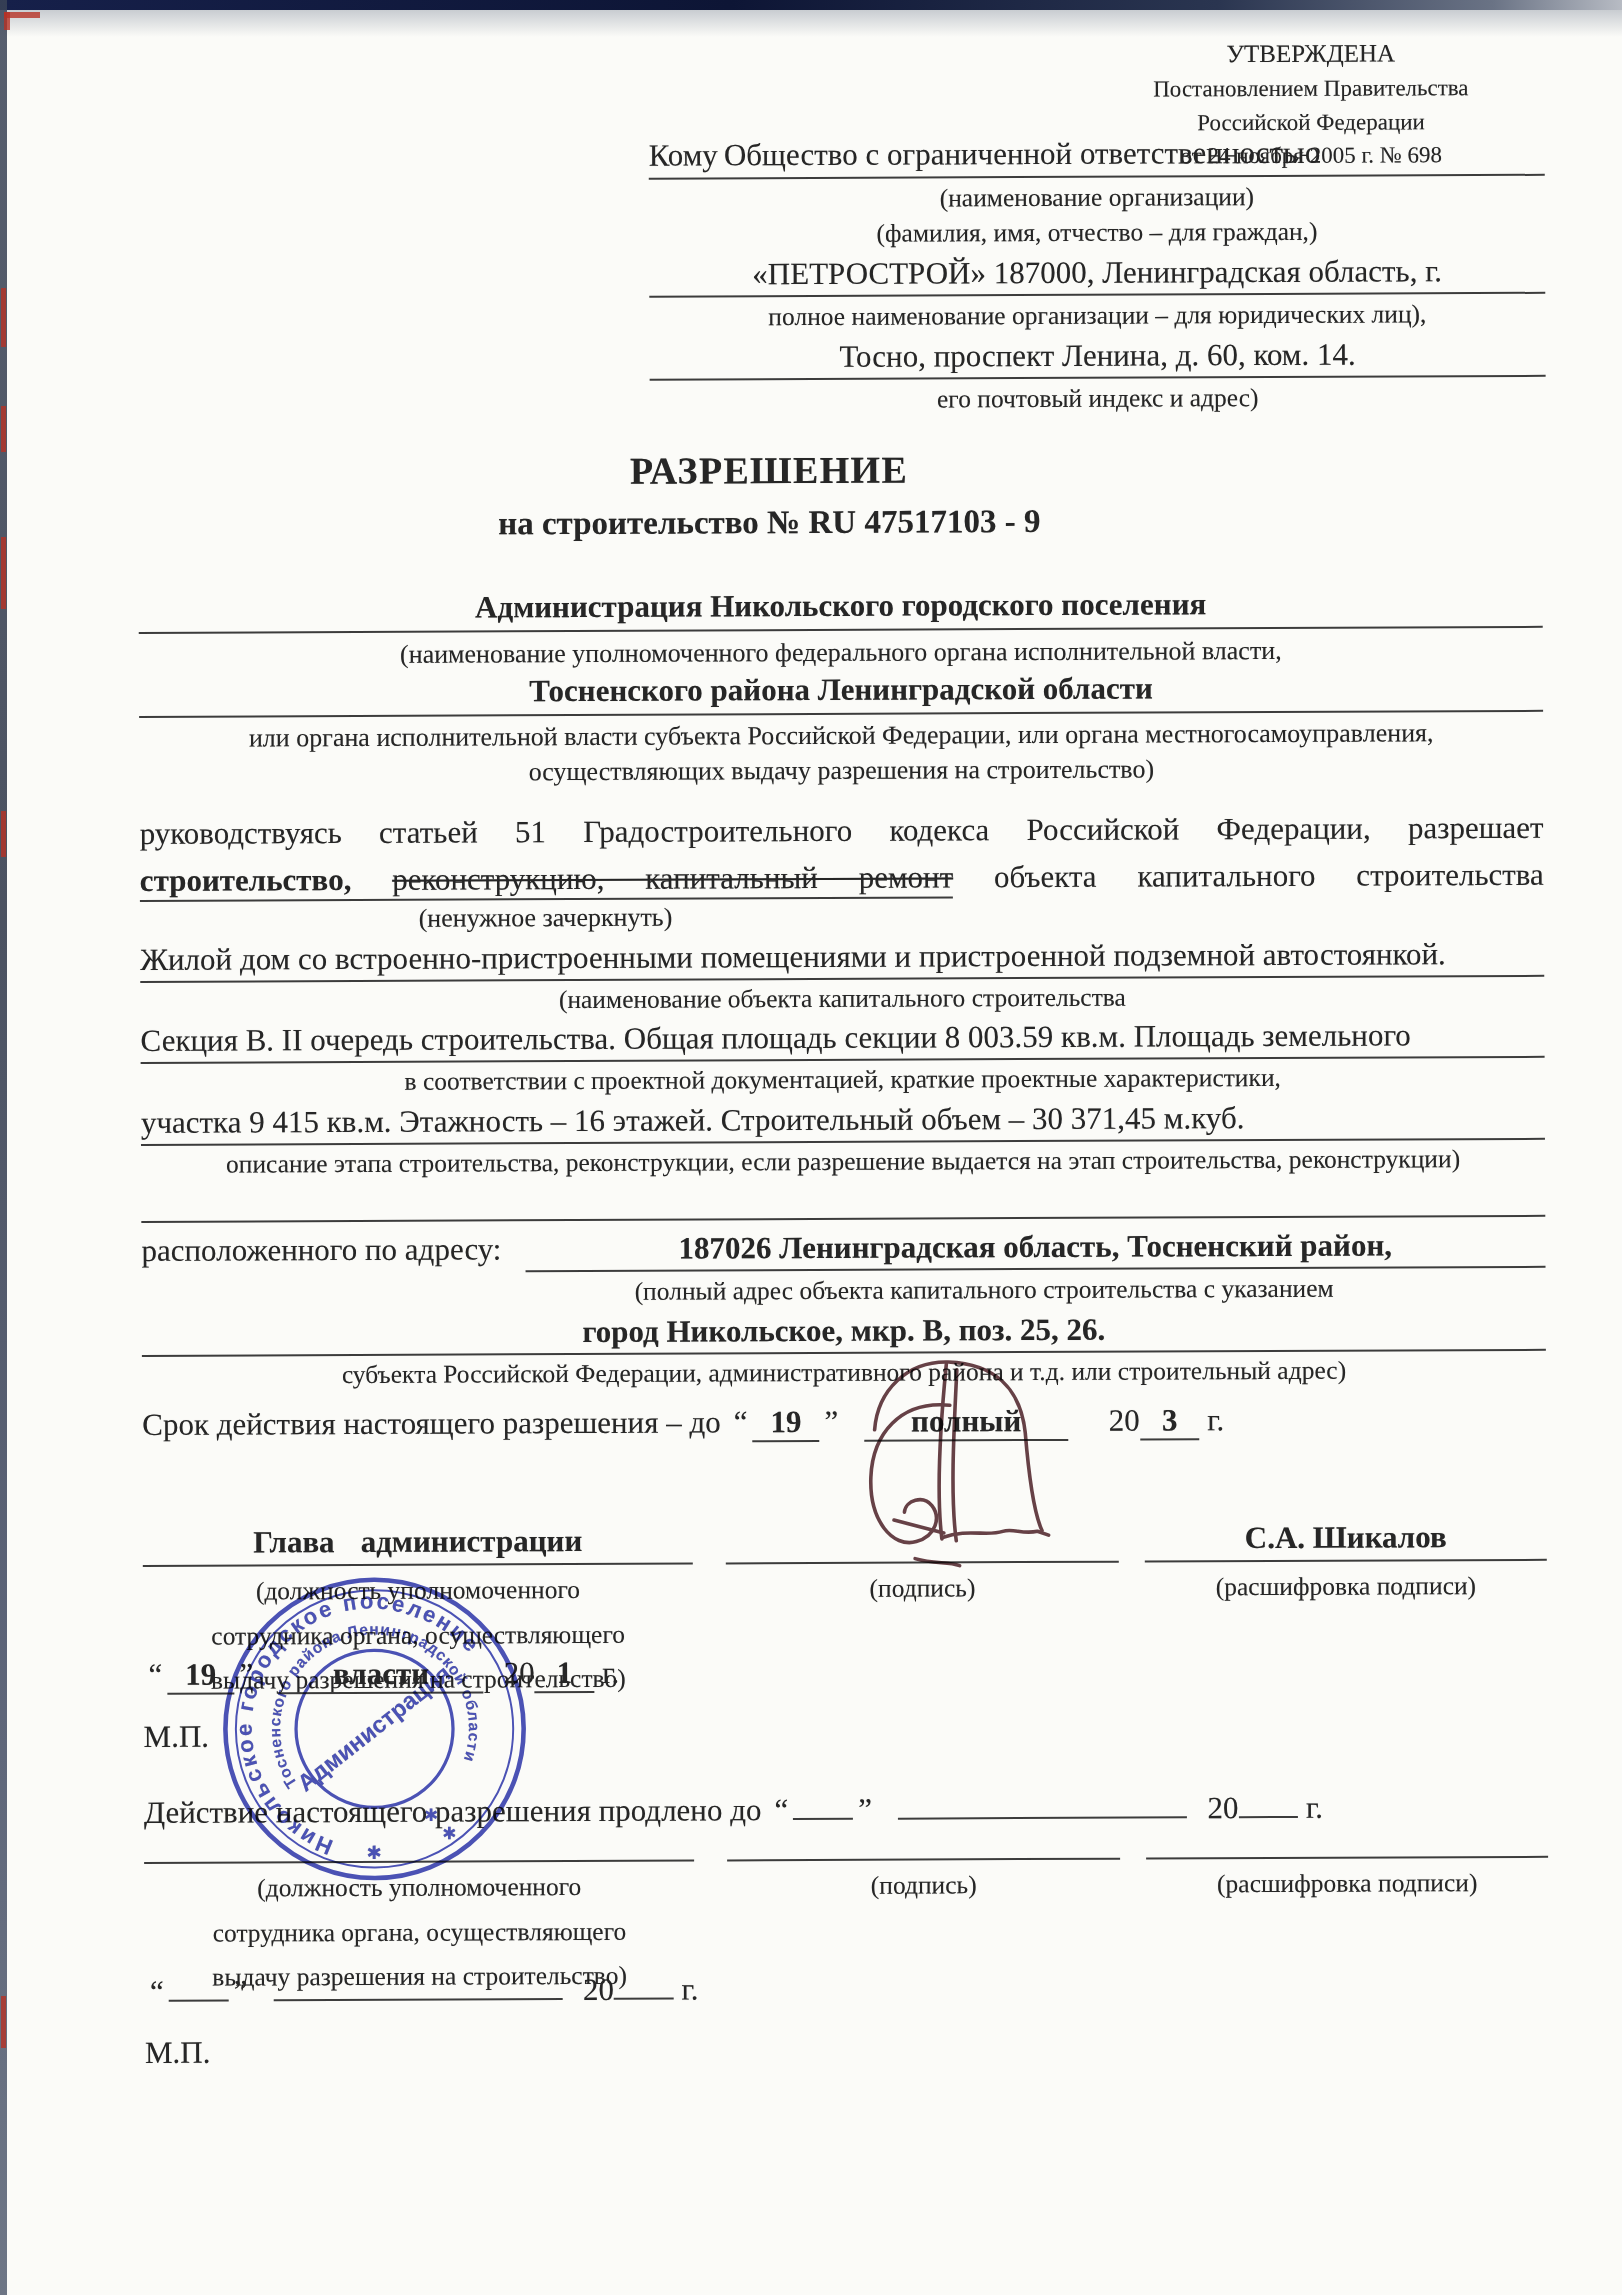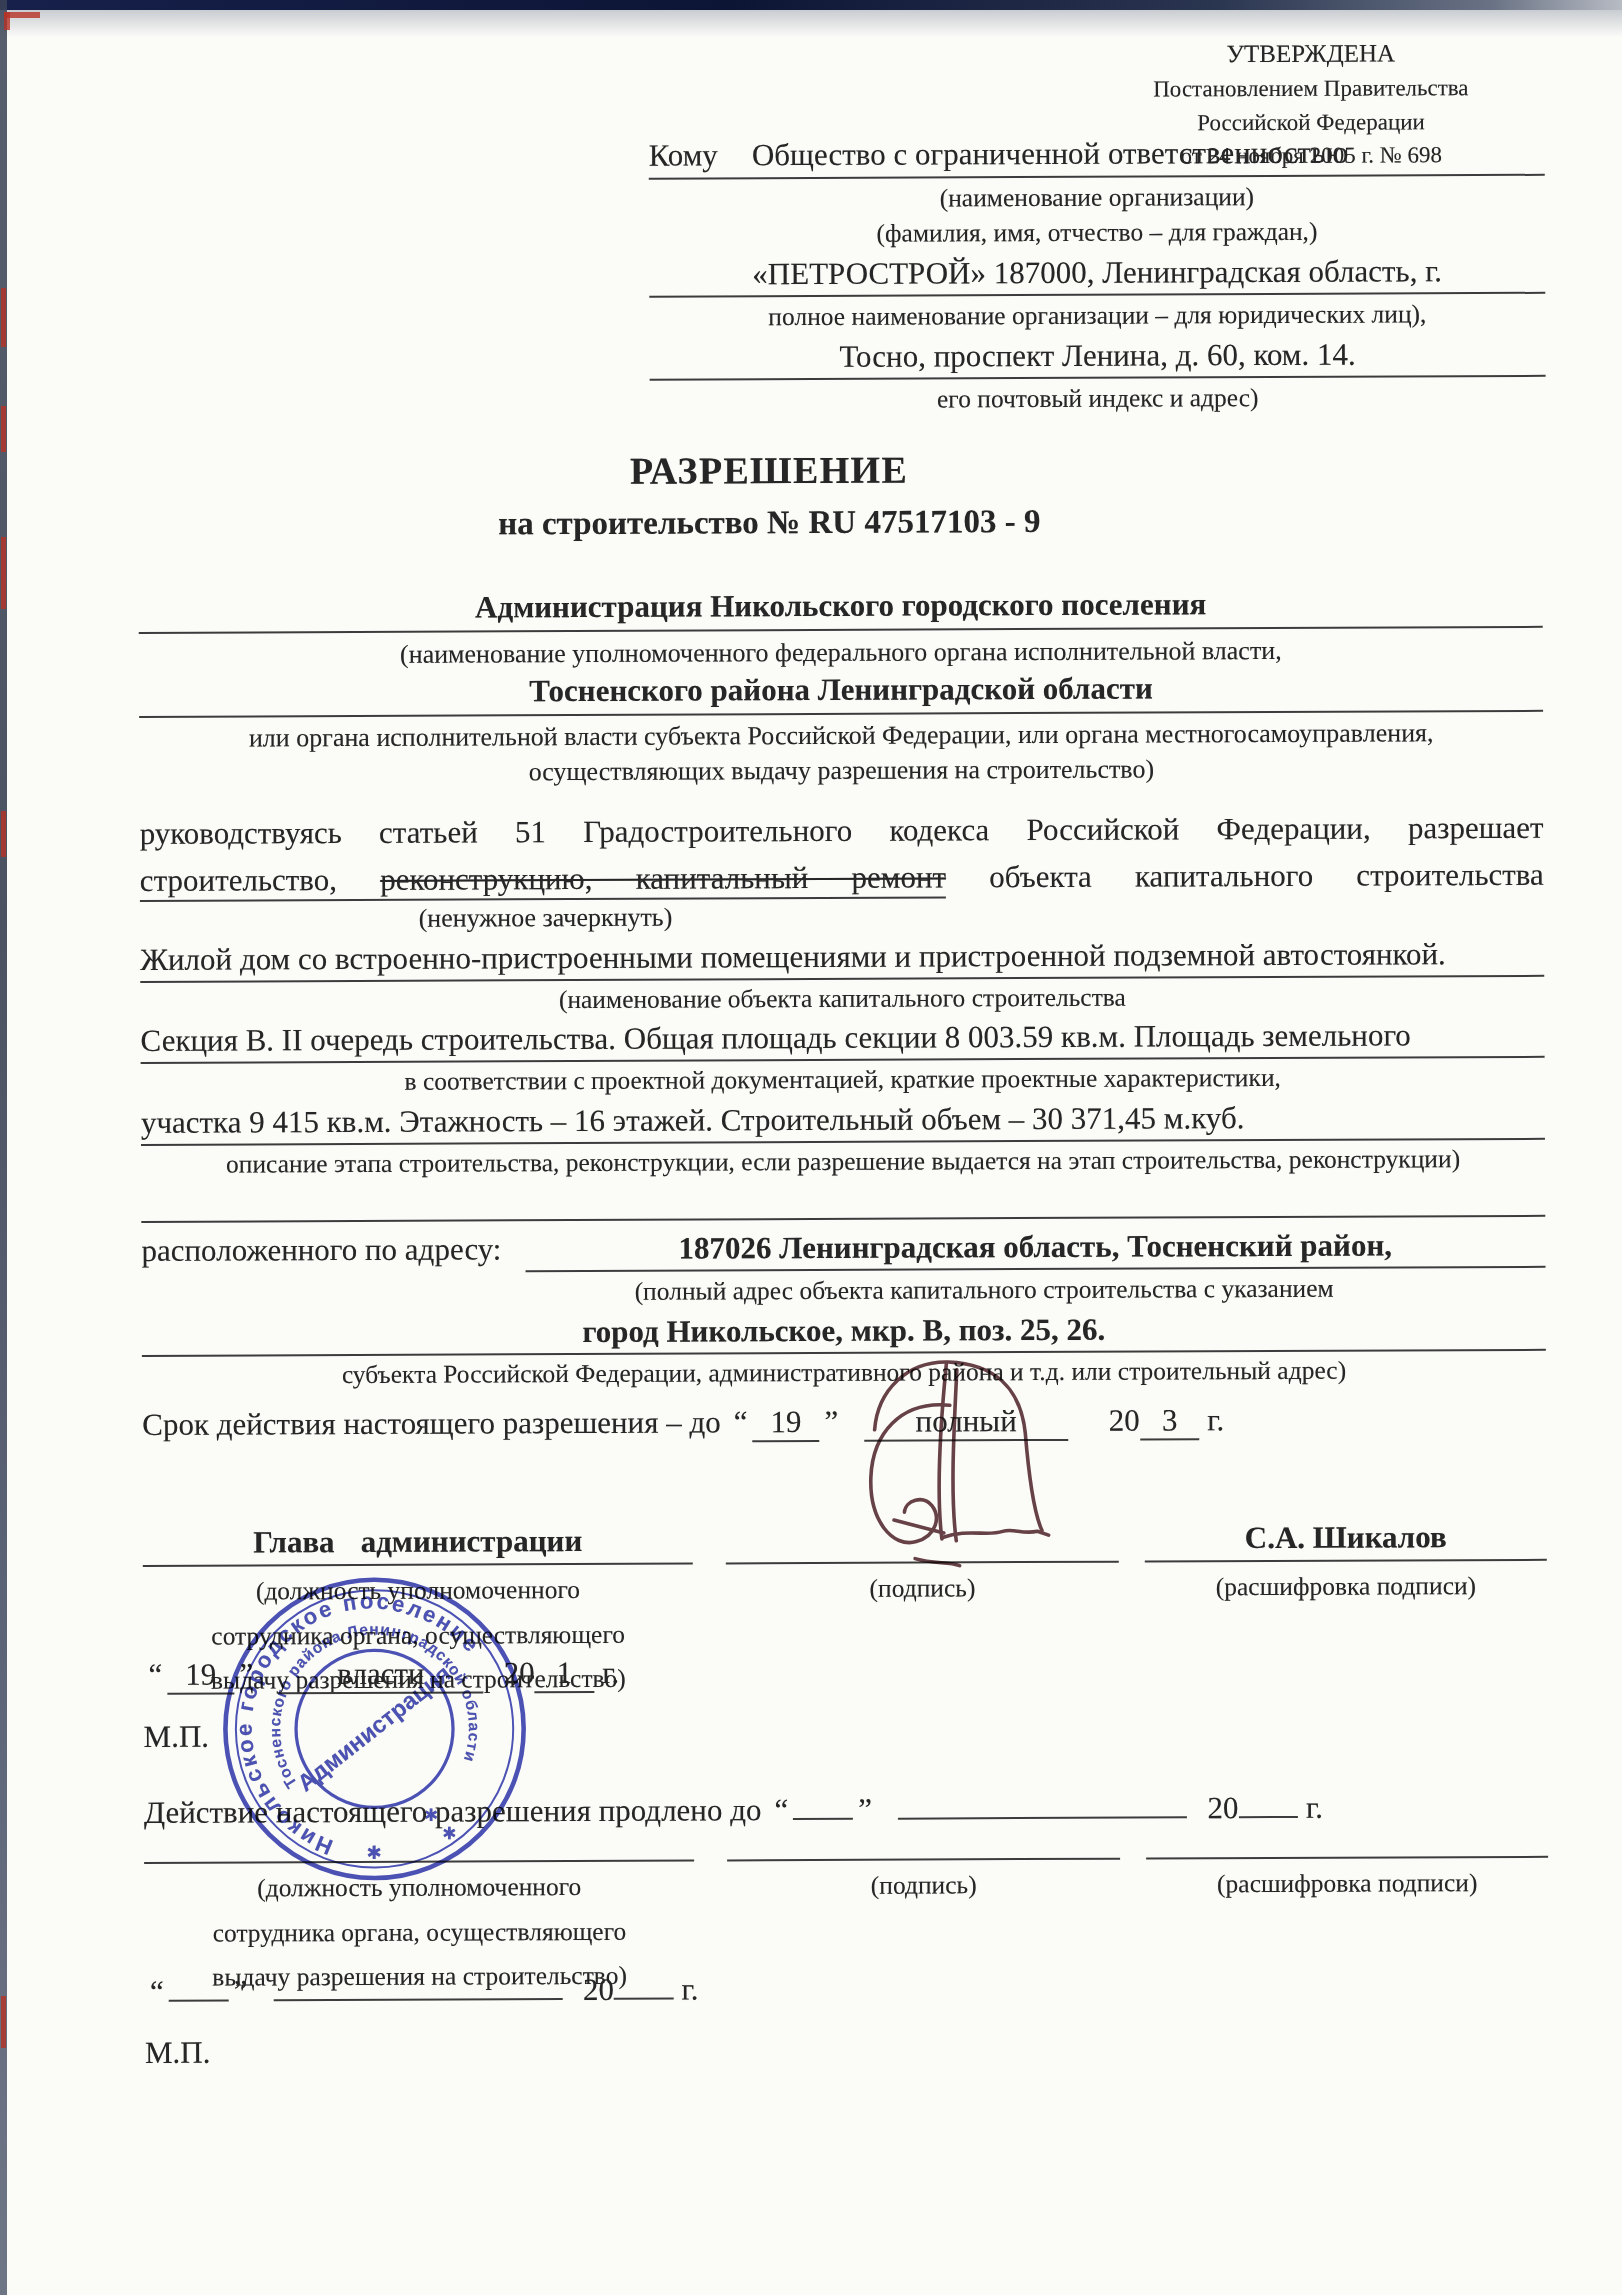--- a/index.html
+++ b/index.html
@@ -1,30 +1,30 @@
 <!DOCTYPE html>
 <html style="--paper: #fbfbf8; --ink: #262626; --stamp_blue: #3b43ae; --pen_brown: #5e363c; --edge_red: #b63226;font-size:10.5px"><head>
 <meta charset="utf-8">
 <style>
   html,body{margin:0;padding:0;background:#e8e8e8;}
   .page{position:relative;width:1623px;height:2295px;background:var(--paper,#fbfbf8);
         overflow:hidden;font-family:"Liberation Serif","DejaVu Serif",serif;color:var(--ink,#262626);}
   .content{position:absolute;inset:0;transform:rotate(-0.25deg);}
   .sec{position:absolute;}
-  .b{font-weight:400;}
+  .b{font-weight:700;}
   .blank{display:inline-block;border-bottom:2px solid #3c3c3c;text-align:center;vertical-align:baseline;min-height:5.2px;padding:0 3.9px;}
   .w80{width:52px}.w90{width:59px}.w300{width:196px}.w430{width:281px}
   .txt-soft{text-shadow:0 0 0.7px rgba(30,30,30,.35);}
   
   .approval{top:38px;left:1093px;width:445px;text-align:center;font-size:23px;line-height:1.45;}
   .approval .first{font-size:25px;}
   
   .recipient{top:137px;left:653px;width:896px;}
   .r-row1{display:flex;border-bottom:2px solid #3c3c3c;font-size:31px;padding-bottom:3.9px;}
-  .r-row1 .lbl{margin-right:34px;}
+  .r-row1 .lbl{margin-right:6px;}
   .r-val{font-size:31px;border-bottom:2px solid #3c3c3c;text-align:center;padding-bottom:3.3px;margin-top:6.5px;}
   .r-cap{font-size:25.5px;text-align:center;margin-top:5.2px;}
   
   .title{top:448px;left:0;width:1544px;text-align:center;}
   .title-main{font-size:38px;font-weight:700;letter-spacing:1.3px;}
   .title-sub{font-size:33px;font-weight:700;margin-top:11.8px;}
   
   .authority{top:588px;left:141px;width:1404px;text-align:center;}
   .auth-name{font-size:31px;font-weight:700;border-bottom:2px solid #3c3c3c;padding-bottom:5.2px;}
   .auth-cap{font-size:26px;margin-top:5.2px;}

